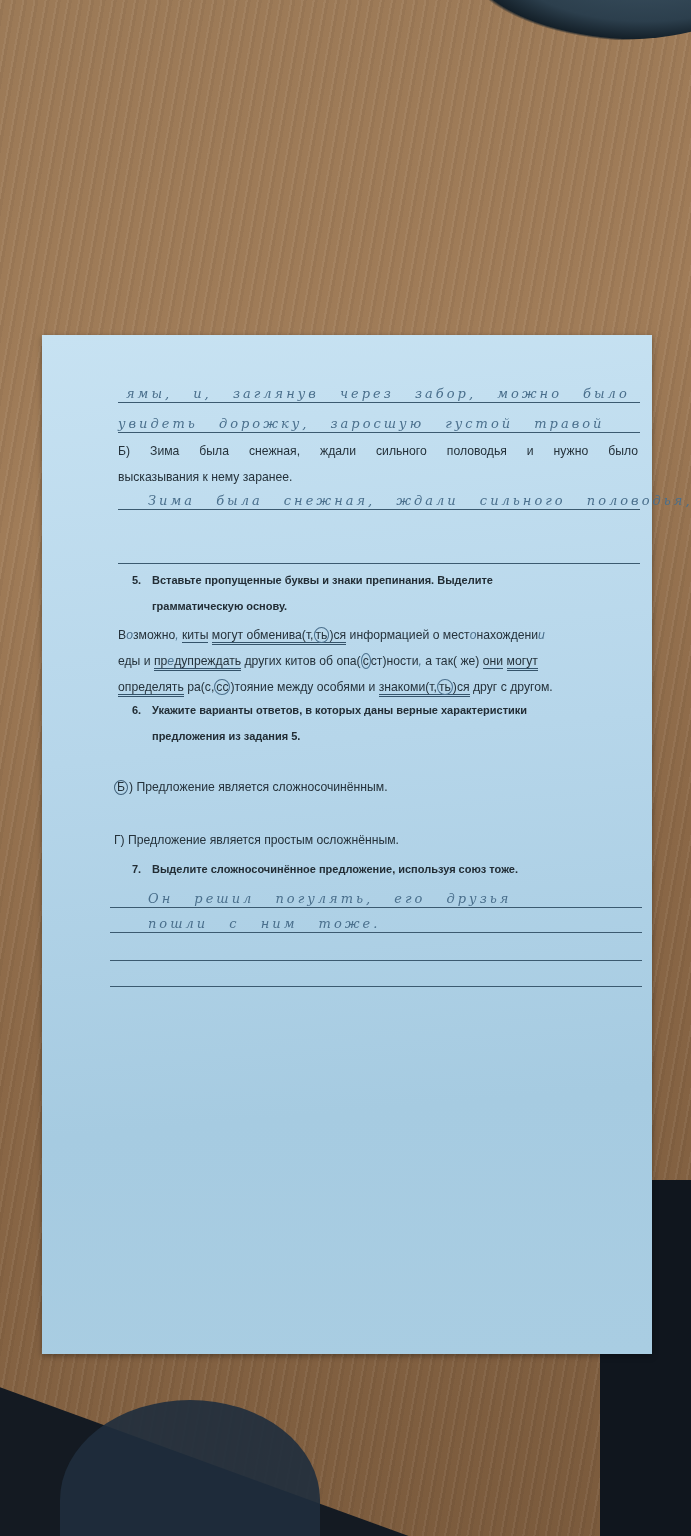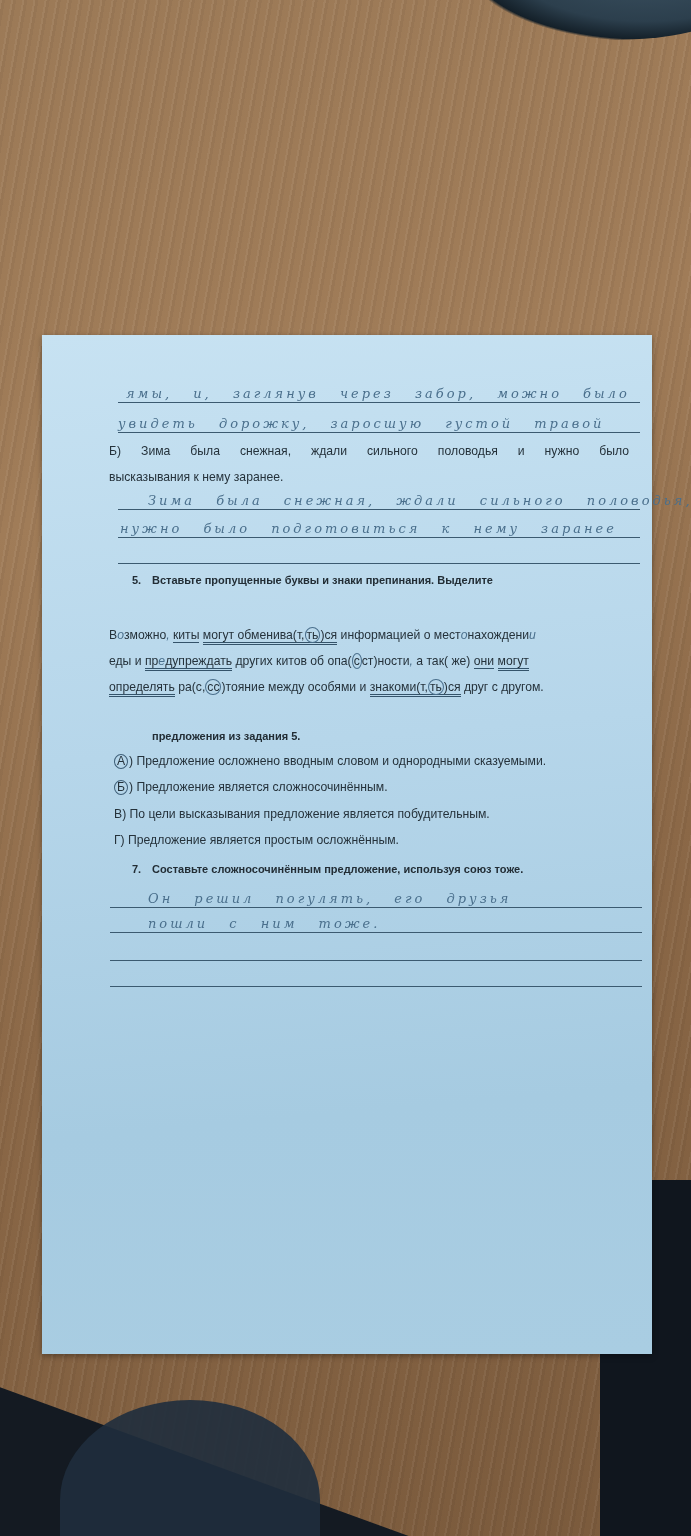--- a/index.html
+++ b/index.html
@@ -43,21 +43,21 @@
     position:absolute; left:76px; width:522px; height:22px;
     border-bottom:1.5px solid #3b5a70;
   }
   .hw-text {
     position:absolute; left:8px; bottom:1px;
     font-family:"DejaVu Serif", serif; font-style:italic;
     font-size:13px; color:#4a6f8c; letter-spacing:3px; white-space:nowrap;
     word-spacing:14px;
   }
   .print {
-    position:absolute; left:67px; width:520px;
+    position:absolute; left:76px; width:520px;
     font-size:12.2px; color:#25323b; line-height:26px;
   }
   .print.justify { text-align:justify; text-align-last:justify; }
   .task-title {
     position:absolute; left:90px; width:506px;
     font-size:11px; font-weight:bold; color:#222d35; line-height:26px;
   }
   .task-title .num { display:inline-block; width:20px; }
   .task-title .cont { padding-left:20px; }
   .u1 { border-bottom:1.3px solid #34536a; }
@@ -86,60 +86,57 @@
     <div class="hw-line" style="top:75px">
       <span class="hw-text" style="left:0">увидеть дорожку, заросшую густой травой</span>
     </div>
 
     <div class="print justify" style="top:103px">Б) Зима была снежная, ждали сильного половодья и нужно было</div>
     <div class="print" style="top:129px">высказывания к нему заранее.</div>
 
     <div class="hw-line" style="top:152px">
       <span class="hw-text" style="left:30px">Зима была снежная, ждали сильного половодья, и</span>
     </div>
-    <div class="hw-line" style="top:180px">
-      <span class="hw-text" style="left:2px">нужно было подготовиться к нему заранее</span>
-    </div>
     <div class="hw-line" style="top:206px">
       <span class="hw-text"></span>
     </div>
 
     <div class="task-title" style="top:232px">
       <span class="num">5.</span><span>Вставьте пропущенные буквы и знаки препинания. Выделите</span>
+    </div>
+    <div class="task-title" style="top:258px">
+      <span class="cont">грамматическую основу.</span>
     </div>
 
     <div class="print" style="top:287px">
       <span>В</span><span class="ins">о</span><span>зможно</span><span class="ins">,</span><span> </span><span class="u1">киты</span><span> </span><span class="u2"><span>могут обменива(т,</span><span class="circ">ть</span><span>)ся</span></span><span> информацией о мест</span><span class="ins">о</span><span>нахождени</span><span class="ins">и</span>
     </div>
     <div class="print" style="top:313px">
       <span>еды и </span><span class="u2"><span>пр</span><span class="ins">е</span><span>дупреждать</span></span><span> других китов об опа(</span><span class="circ">с</span><span>ст)ности</span><span class="ins">,</span><span> а так(</span><span class="ins"> </span><span>же) </span><span class="u1">они</span><span> </span><span class="u2">могут</span>
     </div>
     <div class="print" style="top:339px">
       <span class="u2">определять</span><span> ра(с,</span><span class="circ">сс</span><span>)тояние между особями и </span><span class="u2"><span>знакоми(т,</span><span class="circ">ть</span><span>)ся</span></span><span> друг с другом.</span>
     </div>
 
+    <div class="task-title" style="top:362px">
+      <span class="num">6.</span><span>Укажите варианты ответов, в которых даны верные характеристики</span>
+    </div>
     <div class="task-title" style="top:388px">
       <span class="cont">предложения из задания 5.</span>
     </div>
 
-    <div class="option" style="top:419px">
-      <span class="letter circled">А</span><span>) Предложение осложнено вводным словом и однородными сказуемыми.</span>
-    </div>
     <div class="option" style="top:445px">
       <span class="letter circled">Б</span><span>) Предложение является сложносочинённым.</span>
-    </div>
-    <div class="option" style="top:472px">
-      <span class="letter">В</span><span>) По цели высказывания предложение является побудительным.</span>
     </div>
     <div class="option" style="top:498px">
       <span class="letter">Г</span><span>) Предложение является простым осложнённым.</span>
     </div>
 
     <div class="task-title" style="top:521px">
-      <span class="num">7.</span><span>Составьте сложносочинённым предложение, используя союз тоже.</span>
+      <span class="num">7.</span><span>Выделите сложносочинённое предложение, используя союз тоже.</span>
     </div>
 
     <div class="hw-line" style="top:550px; left:68px; width:532px">
       <span class="hw-text" style="left:38px">Он решил погулять, его друзья</span>
     </div>
     <div class="hw-line" style="top:575px; left:68px; width:532px">
       <span class="hw-text" style="left:38px">пошли с ним тоже.</span>
     </div>
     <div class="hw-line" style="top:603px; left:68px; width:532px">
       <span class="hw-text"></span>

